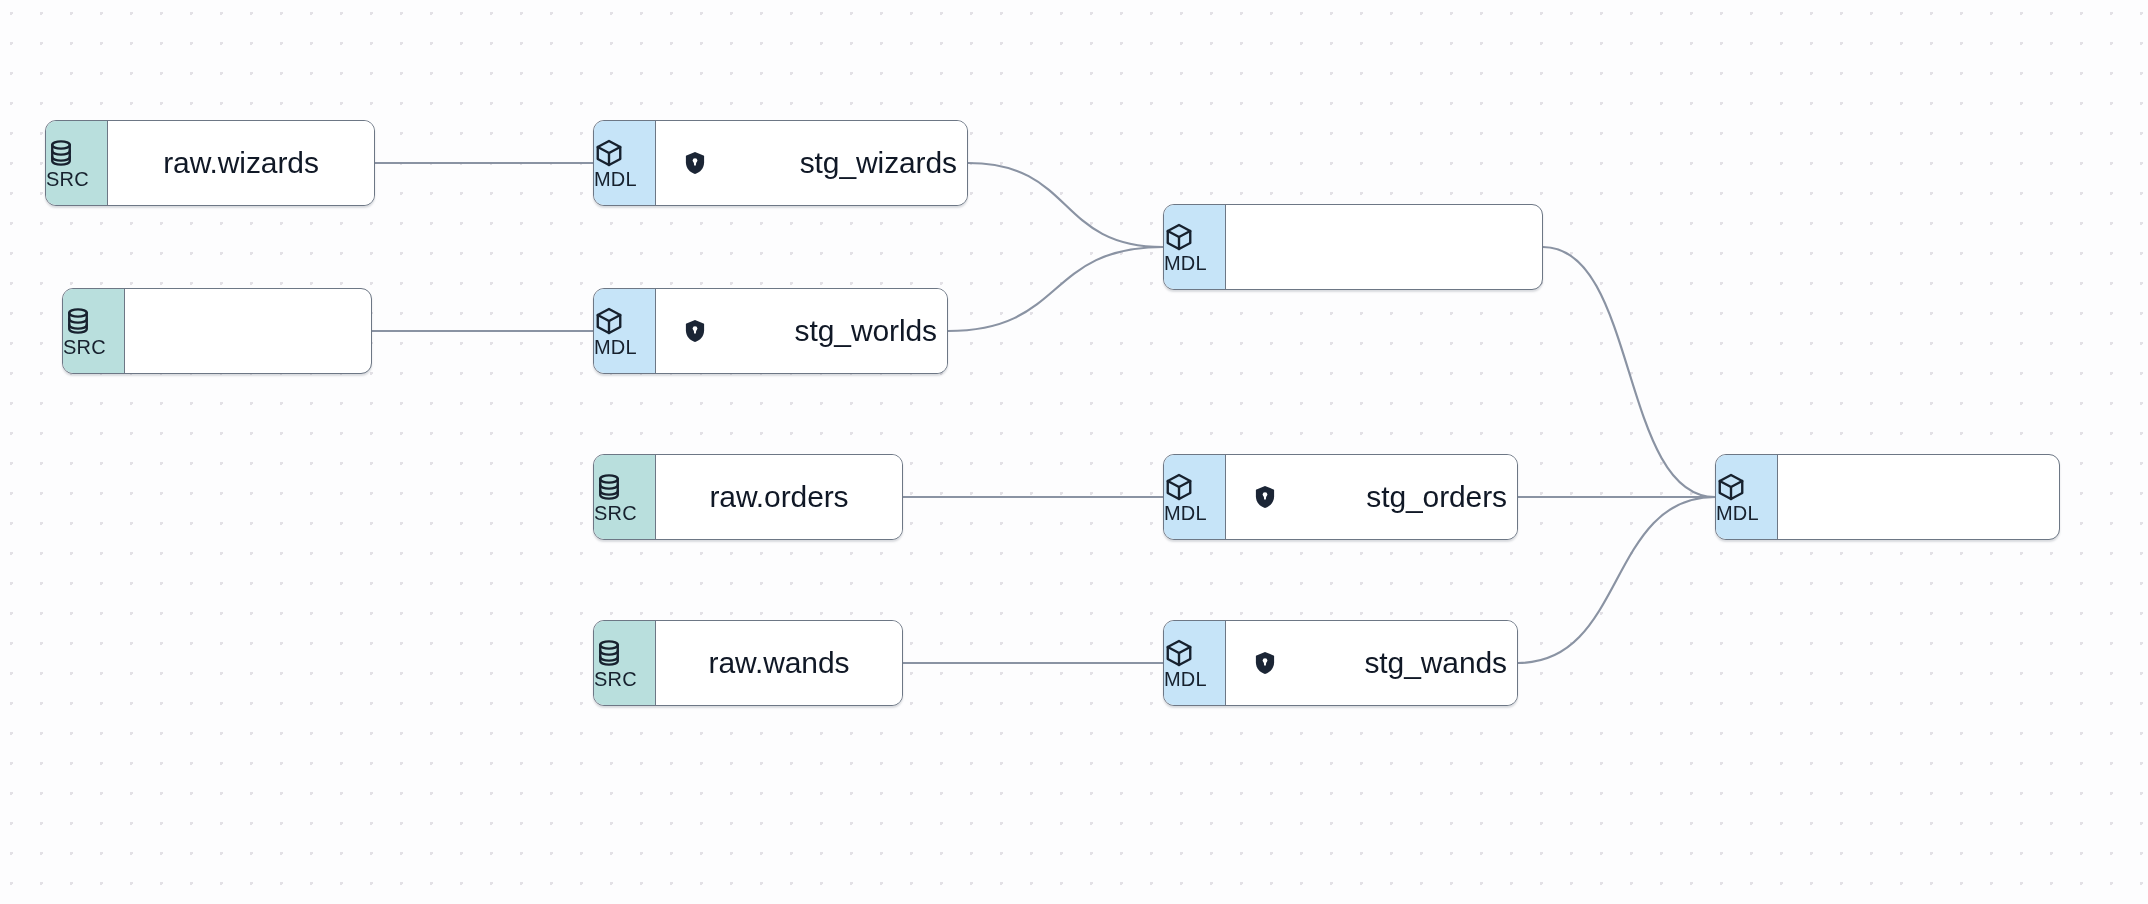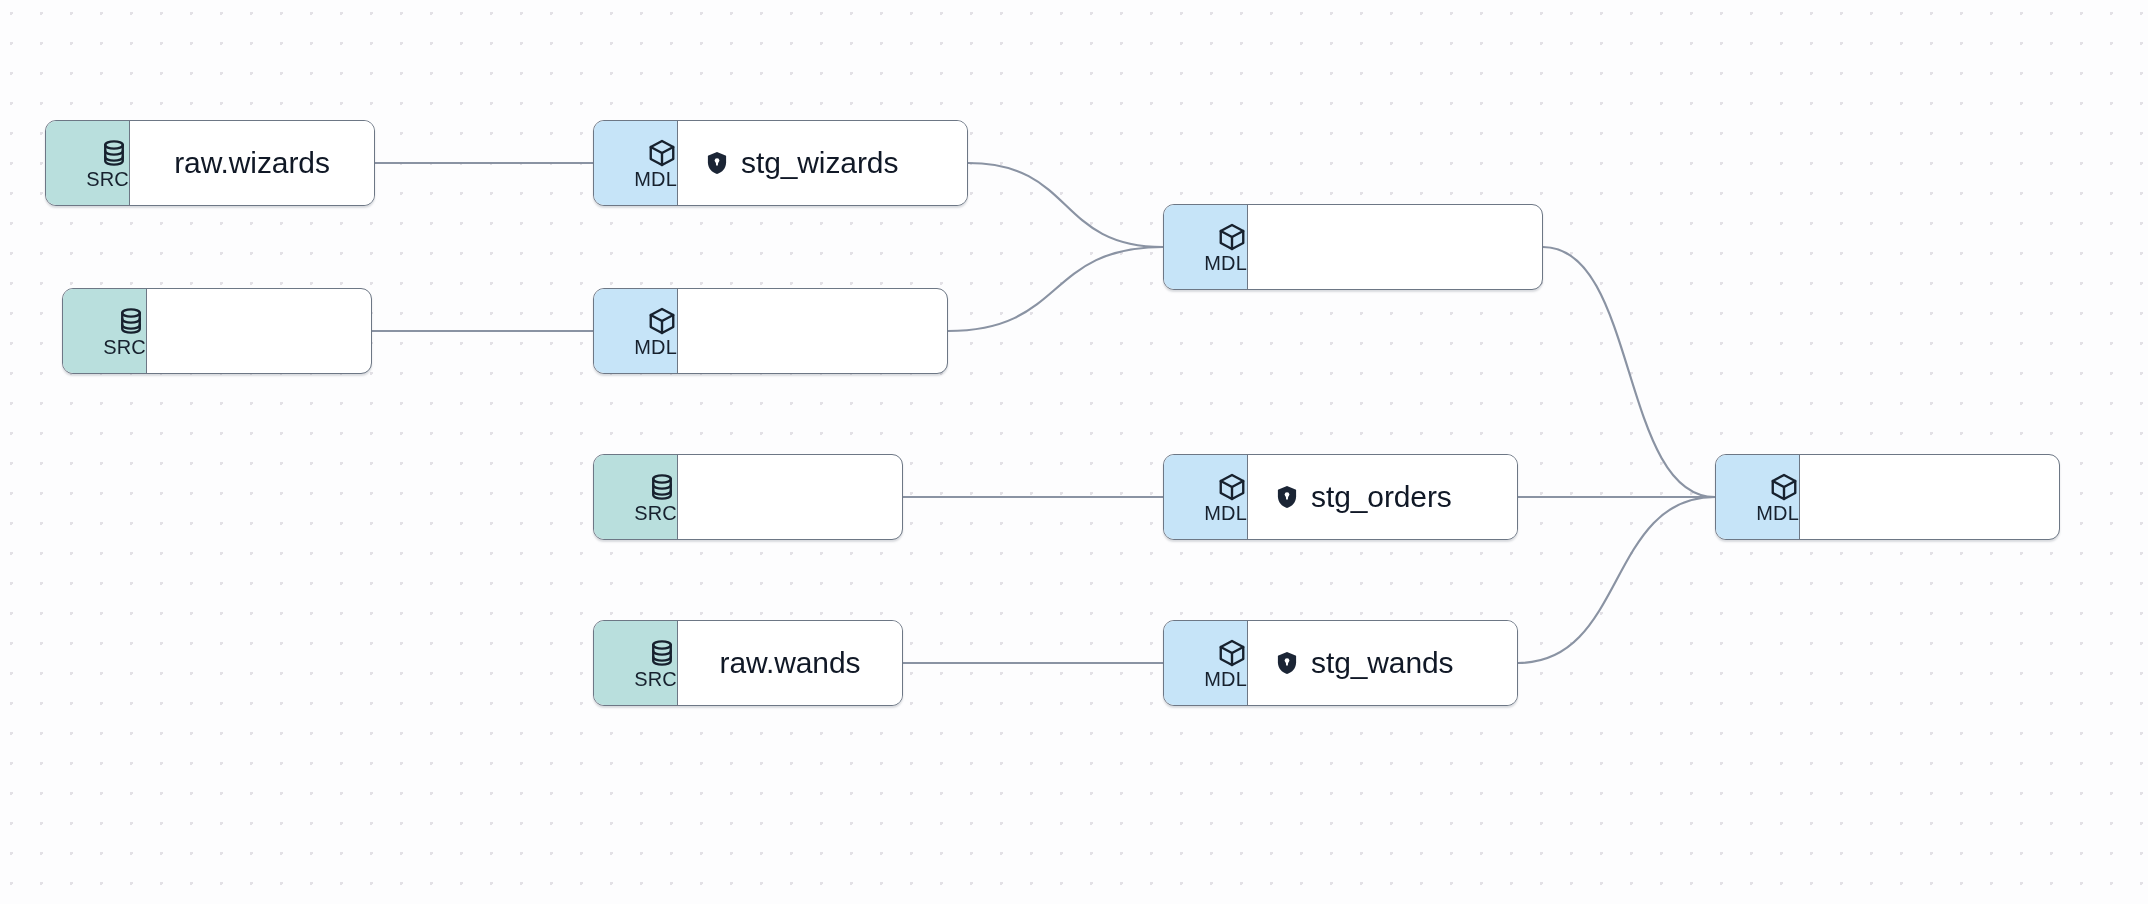--- a/index.html
+++ b/index.html
@@ -40,24 +40,24 @@
     box-sizing: border-box;
     border: 1.6px solid #6d7785;
     border-radius: 11px;
     background: #ffffff;
     box-shadow: 0 2px 2px rgba(90, 100, 115, 0.22);
     overflow: hidden;
   }
 
   .node-badge {
     flex: 0 0 auto;
-    width: 84px;
+    width: 62px;
     display: flex;
     flex-direction: column;
-    align-items: flex-end;
+    align-items: flex-start;
     justify-content: center;
     gap: 1px;
     border-right: 1.6px solid #6d7785;
     box-sizing: border-box;
   }
   .badge-src { background: #b9dfdd; }
   .badge-mdl { background: #c6e4f8; }
 
   .badge-icon {
     display: block;
@@ -72,21 +72,21 @@
 
   .node-body {
     flex: 1 1 auto;
     display: flex;
     align-items: center;
     justify-content: center;
     gap: 10px;
     padding: 0 10px;
     background: #ffffff;
   }
-  .node-body.has-shield { justify-content: flex-start; padding-left: 26px; gap: 11px; }
+  .node-body.has-shield { justify-content: space-between; padding-left: 26px; gap: 11px; }
 
   .shield-icon { flex: 0 0 auto; line-height: 0; }
 
   .node-label {
     font-size: 30px;
     color: #101826;
     white-space: nowrap;
     letter-spacing: -0.1px;
   }
 </style>
@@ -136,20 +136,23 @@
       <div class="node" style="left: 593px; top: 454px; width: 310px; height: 86px;">
         <div class="node-badge badge-src">
           <span class="badge-icon"><svg width="30" height="30" viewBox="0 0 24 24" fill="none" stroke="#17212e" stroke-width="1.9" stroke-linecap="round" stroke-linejoin="round">
               <ellipse cx="12" cy="5.6" rx="7" ry="2.9"></ellipse>
               <path d="M5 5.6v12.8c0 1.6 3.13 2.9 7 2.9s7-1.3 7-2.9V5.6"></path>
               <path d="M5 10.4c0 1.6 3.13 2.9 7 2.9s7-1.3 7-2.9"></path>
               <path d="M5 15.2c0 1.6 3.13 2.9 7 2.9s7-1.3 7-2.9"></path>
             </svg></span>
           <span class="badge-text">SRC</span>
         </div>
+        <div class="node-body">
+          <span class="node-label">raw.orders</span>
+        </div>
       </div>
       <div class="node" style="left: 593px; top: 620px; width: 310px; height: 86px;">
         <div class="node-badge badge-src">
           <span class="badge-icon"><svg width="30" height="30" viewBox="0 0 24 24" fill="none" stroke="#17212e" stroke-width="1.9" stroke-linecap="round" stroke-linejoin="round">
               <ellipse cx="12" cy="5.6" rx="7" ry="2.9"></ellipse>
               <path d="M5 5.6v12.8c0 1.6 3.13 2.9 7 2.9s7-1.3 7-2.9V5.6"></path>
               <path d="M5 10.4c0 1.6 3.13 2.9 7 2.9s7-1.3 7-2.9"></path>
               <path d="M5 15.2c0 1.6 3.13 2.9 7 2.9s7-1.3 7-2.9"></path>
             </svg></span>
           <span class="badge-text">SRC</span>
@@ -178,20 +181,28 @@
       </div>
       <div class="node" style="left: 593px; top: 288px; width: 355px; height: 86px;">
         <div class="node-badge badge-mdl">
           <span class="badge-icon"><svg width="30" height="30" viewBox="0 0 24 24" fill="none" stroke="#17212e" stroke-width="1.9" stroke-linecap="round" stroke-linejoin="round">
               <path d="M12 2.4 21 7.2v9.6L12 21.6 3 16.8V7.2z"></path>
               <path d="M3 7.2 12 12l9-4.8"></path>
               <path d="M12 12v9.6"></path>
             </svg></span>
           <span class="badge-text">MDL</span>
         </div>
+        <div class="node-body has-shield">
+          <span class="shield-icon"><svg width="26" height="26" viewBox="0 0 24 24">
+              <path d="M12 1.8 3.6 5.2v6.1c0 5.4 3.6 9.4 8.4 10.9 4.8-1.5 8.4-5.5 8.4-10.9V5.2z" fill="#1b2535"></path>
+              <circle cx="12" cy="9.8" r="2.15" fill="#ffffff"></circle>
+              <path d="M10.75 9.8h2.5l-.45 4.6h-1.6z" fill="#ffffff"></path>
+            </svg></span>
+          <span class="node-label">stg_worlds</span>
+        </div>
       </div>
       <div class="node" style="left: 1163px; top: 454px; width: 355px; height: 86px;">
         <div class="node-badge badge-mdl">
           <span class="badge-icon"><svg width="30" height="30" viewBox="0 0 24 24" fill="none" stroke="#17212e" stroke-width="1.9" stroke-linecap="round" stroke-linejoin="round">
               <path d="M12 2.4 21 7.2v9.6L12 21.6 3 16.8V7.2z"></path>
               <path d="M3 7.2 12 12l9-4.8"></path>
               <path d="M12 12v9.6"></path>
             </svg></span>
           <span class="badge-text">MDL</span>
         </div>

